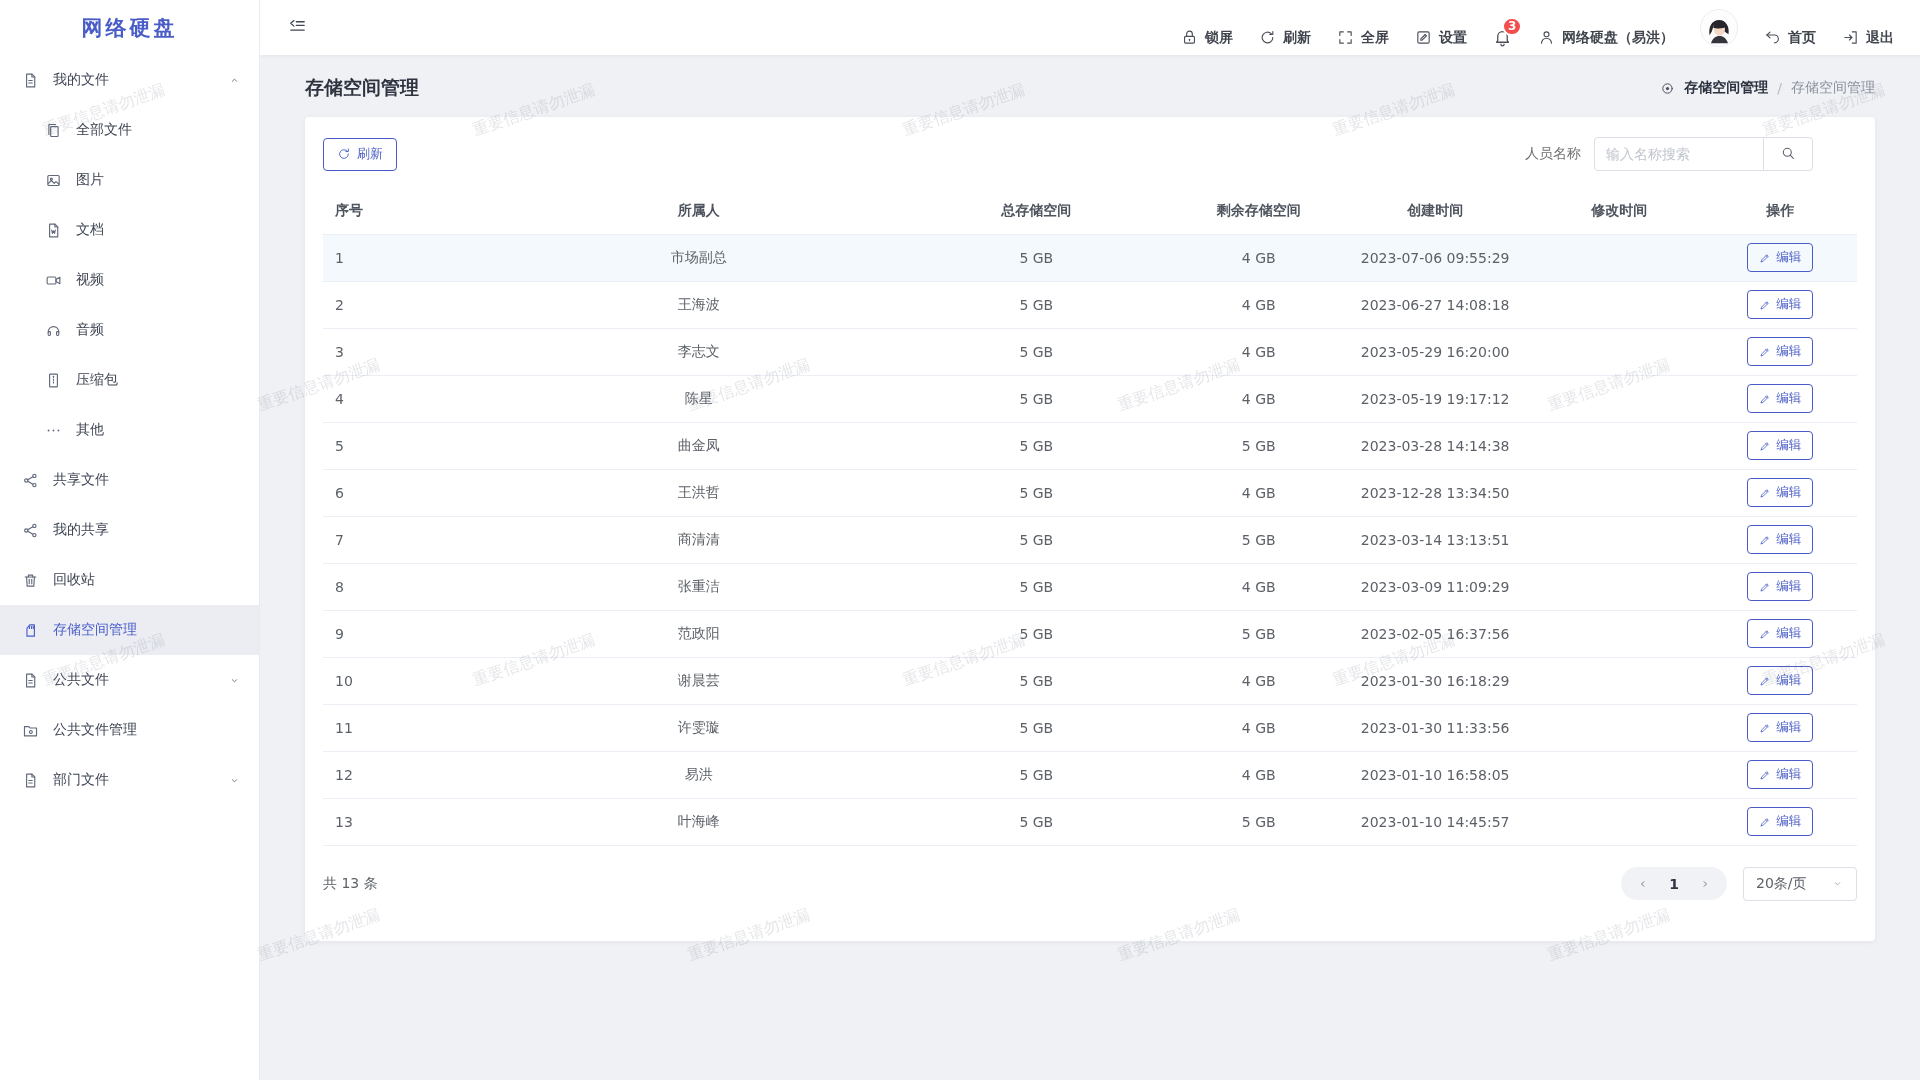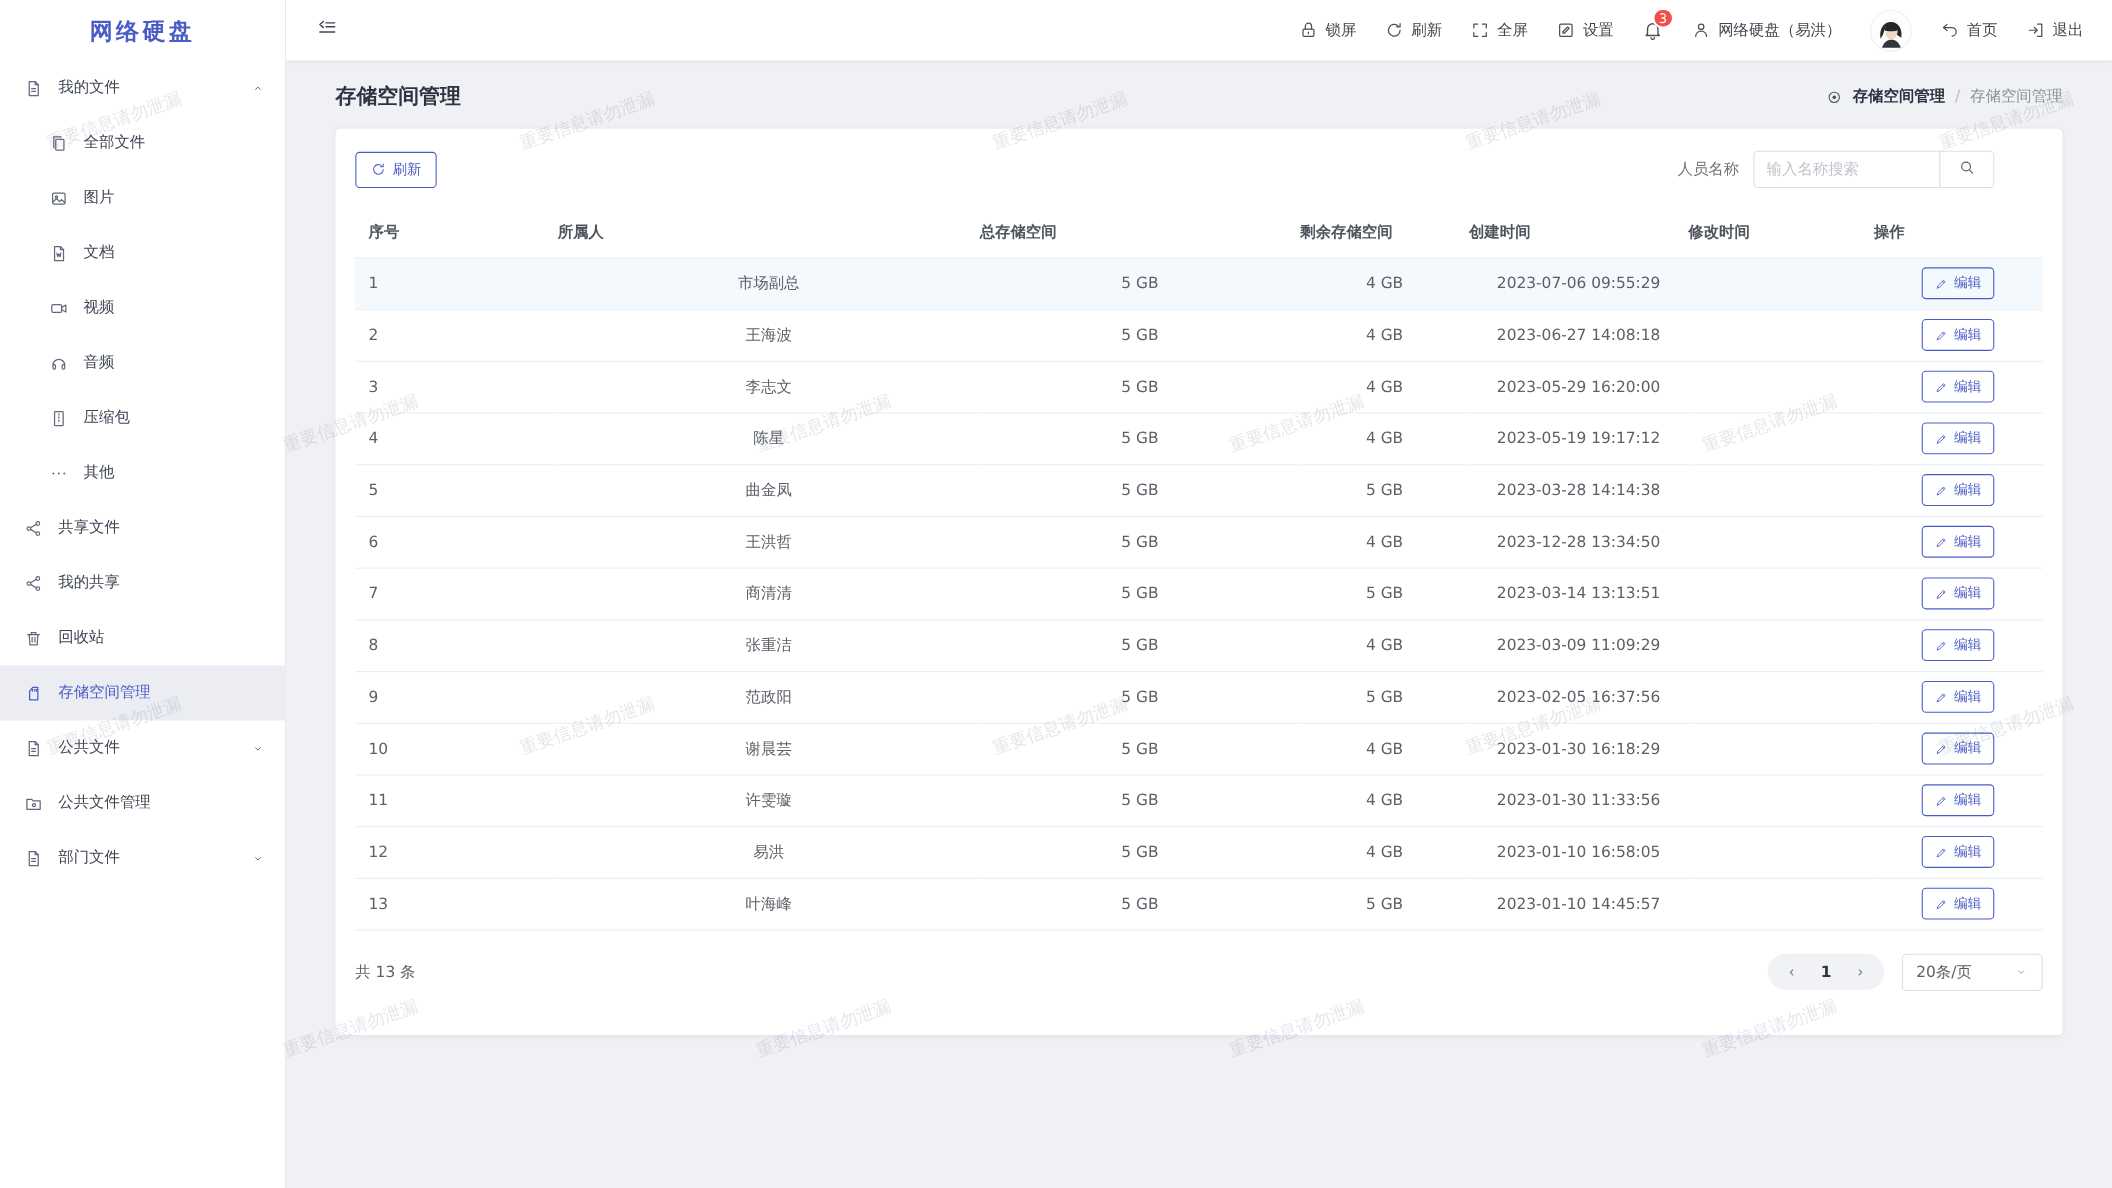--- a/index.html
+++ b/index.html
@@ -22,21 +22,21 @@
   .menu-item.active { background:#ebedf3; color:var(--accent,#4a5dc7); }
   .menu-item.active .ic { color:var(--accent,#4a5dc7); }
   .chev { display:flex; color:#9aa0ad; }
 
   
   .main { flex:1; display:flex; flex-direction:column; min-width:0; }
   header { height:55px; background:#fff; display:flex; align-items:center;
            padding:0 26px 0 28px; box-shadow:0 1px 4px rgba(0,21,41,.06); position:relative; z-index:1; }
   .fold { display:flex; color:#3f4554; cursor:pointer; }
   .h-spacer { flex:1; }
-  .h-right { display:flex; align-items:center; }
+  .h-right { display:flex; align-items:flex-end;font-weight:bold; }
   #header-actions { display:flex; align-items:center; }
   .h-item { display:flex; align-items:center; gap:7px; margin-left:26px;
             font-size:14px; color:#41464e; cursor:pointer; white-space:nowrap; }
   .h-item .ic { display:flex; color:#4a4f58; }
   .bell { position:relative; }
   .badge { position:absolute; top:-11px; left:9px; min-width:19px; height:19px; padding:0 4px;
            background:var(--badge,#f34d4d); color:#fff; font-size:12px; border-radius:10px;
            display:flex; align-items:center; justify-content:center; border:2px solid #fff; }
   .avatar { width:38px; height:38px; border-radius:50%; overflow:hidden; margin-left:26px;
             border:1px solid #ececf2; background:#fff; cursor:pointer; flex-shrink:0; }
@@ -61,38 +61,38 @@
   .search-group { display:flex; align-items:center; margin-right:44px; }
   .search-group label { margin-right:13px; color:#737373; }
   .search-group input { width:170px; height:34px; border:1px solid #dcdfe6; border-radius:4px 0 0 4px;
                         padding:0 11px; font-size:14px; color:#333; outline:none; font-family:inherit; }
   .search-group input::placeholder { color:#c0c4cc; }
   .search-btn { width:50px; height:34px; margin-left:-1px; background:#fff; border:1px solid #dcdfe6;
                 border-radius:0 4px 4px 0; display:flex; align-items:center; justify-content:center;
                 color:#5a606a; cursor:pointer; }
 
   table { width:100%; border-collapse:collapse; font-size:14px; table-layout:fixed; }
-  thead th { height:46px; font-weight:600; color:#4e545e; text-align:left;
+  thead th { height:46px; font-weight:600; color:#4e545e; text-align:center;
              border-bottom:1px solid #ebeef5; }
   tbody td { height:47px; color:#5c6168; text-align:center; border-bottom:1px solid #ebeef5; }
   thead th:first-child, tbody td:first-child { text-align:left; padding-left:12px; }
   tbody tr:first-child td { background:#f4f9fd; }
   .btn-edit { display:inline-flex; align-items:center; gap:5px; height:29px; padding:0 11px;
               background:transparent; border:1px solid var(--accent,#4a5dc7); color:var(--accent,#4a5dc7);
               border-radius:4px; font-size:12.5px; cursor:pointer; font-family:inherit; }
   .btn-edit .ic { display:flex; }
 
   .pager-row { display:flex; align-items:center; justify-content:space-between; padding:21px 0 40px; }
   .total-label { color:#5c6168; }
   .pager-right { display:flex; align-items:center; gap:16px; }
   .pill { display:flex; align-items:center; gap:19px; height:33px; padding:0 15px;
           background:#f1f2f6; border-radius:17px; color:#6a7284; }
   .pill .num { font-weight:bold; color:#2f3440; font-size:14px; }
   .pill .ic { display:flex; cursor:pointer; }
-  .size-select { display:flex; align-items:center; justify-content:space-between; width:128px; height:34px;
+  .size-select { display:flex; align-items:center; justify-content:space-between; width:114px; height:34px;
                  border:1px solid #dcdfe6; border-radius:4px; padding:0 12px; color:#5c6168; cursor:pointer;text-align:center; }
   .size-select .ic { display:flex; color:#9aa0ad; }
 
   
   #watermarks { position:fixed; inset:0; pointer-events:none; z-index:50; }
   #watermarks span { position:absolute; white-space:nowrap; font-size:16px;
                      color:rgba(100,105,125,.17); transform:rotate(-19deg); }
 </style>
 </head>
 <body>

